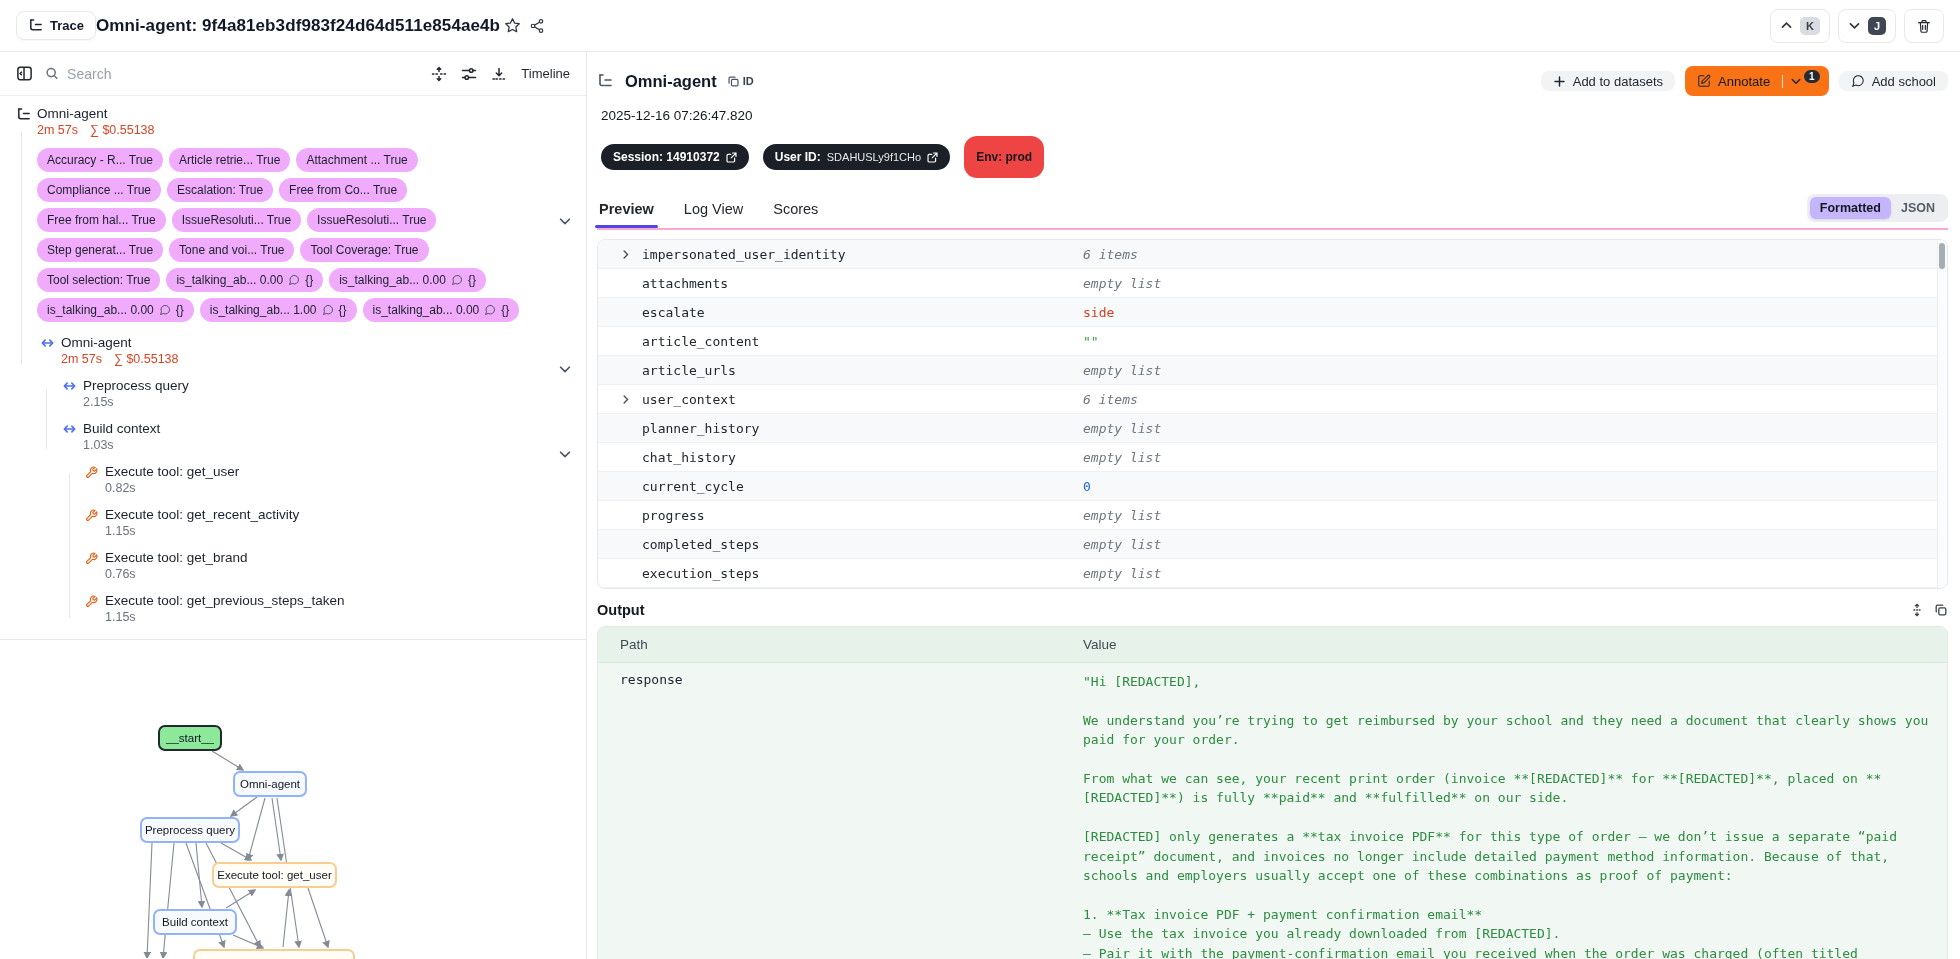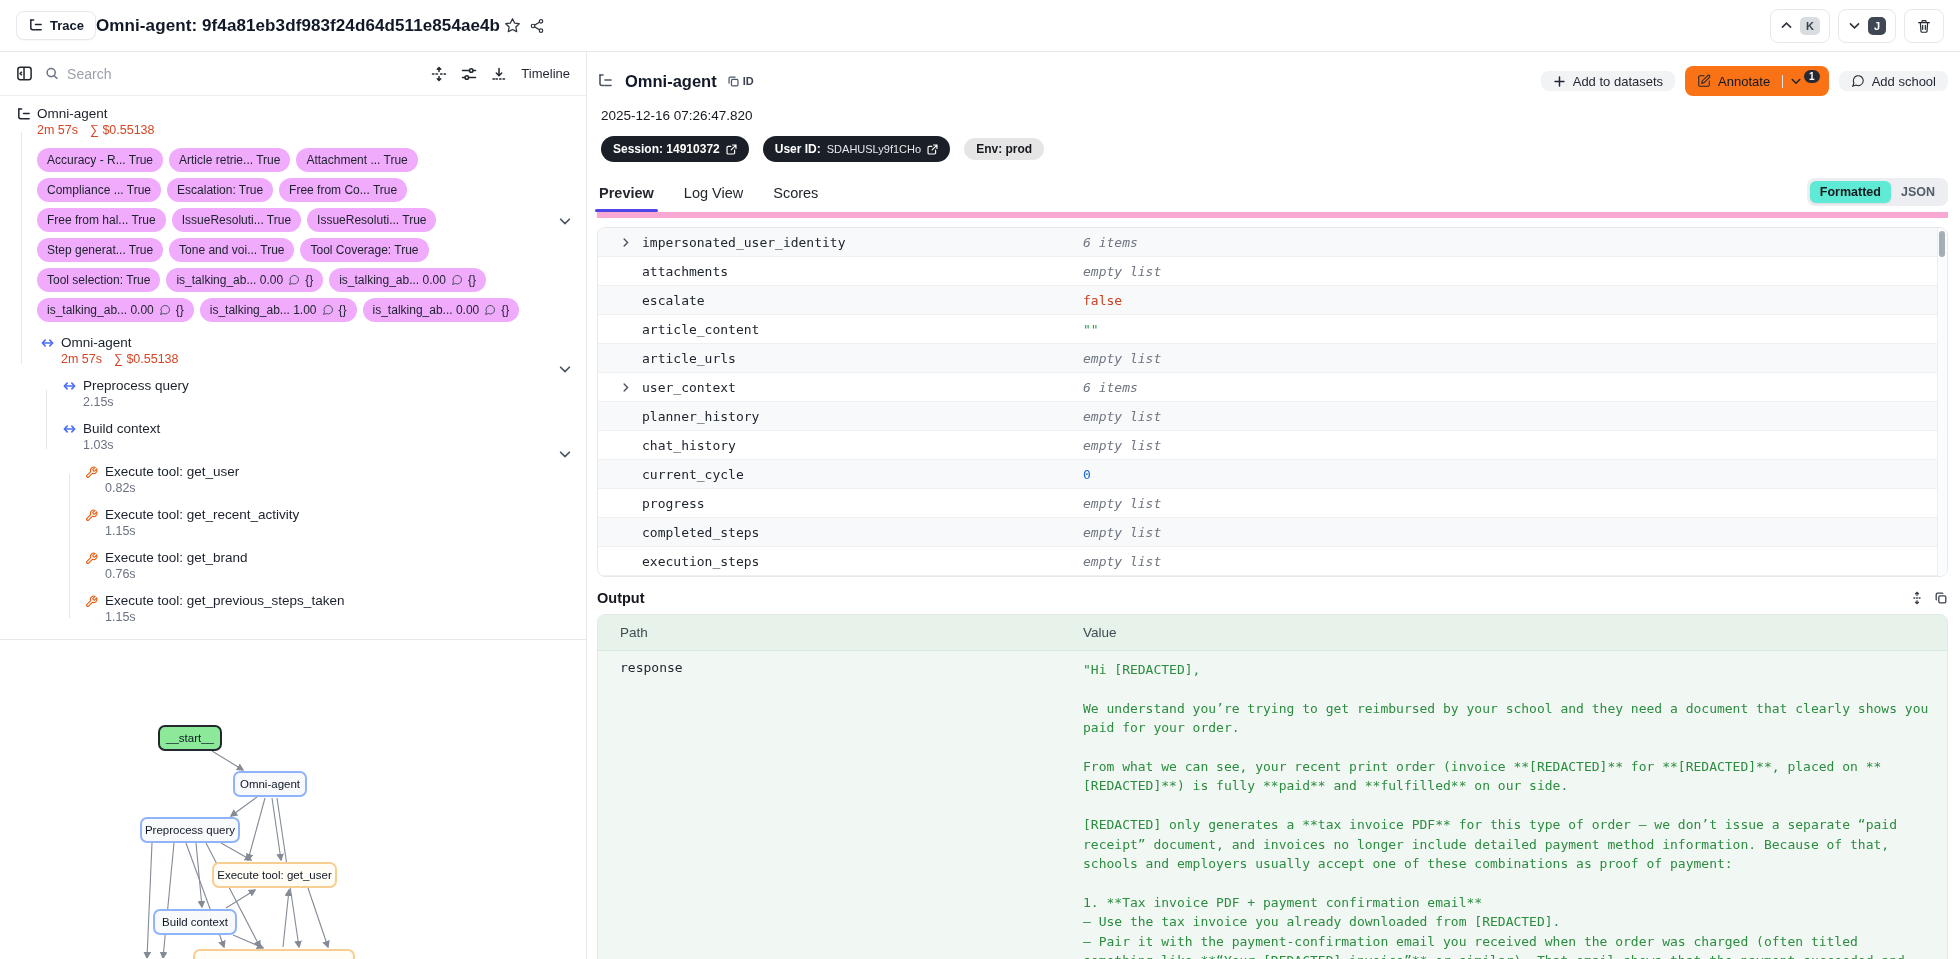--- a/index.html
+++ b/index.html
@@ -81,35 +81,35 @@
   .annotate-group .seg2 { display:flex; align-items:center; padding:0 9px 0 7px;
     border-left:1px solid #dde0e4; cursor:pointer; position:relative; }
   .count-badge { background:#252a33; color:#fff; font-size:10px; font-weight:700; border-radius:8px;
     padding:1px 5px; margin-left:2px; position:relative; top:-5px; }
 
   .timestamp { font-size:13.5px; color:#15191f; margin:10px 0 0 4px; }
   .badge-row { display:flex; gap:14px; margin:13px 0 0 4px; align-items:center; }
   .pill-dark { display:flex; align-items:center; gap:6px; background:#1b1f27; color:#fff;
     border-radius:13px; height:26px; padding:0 12px; font-size:12px; font-weight:700; cursor:pointer; }
   .pill-dark .sub { font-weight:400; font-size:11px; color:#e7e9ec; }
-  .pill-light { background:#e5e5e5; color:#15191f; border-radius:13px; height:22px; padding:0 12px;
+  .pill-light { background:#ef4444; color:#15191f; border-radius:13px; height:42px; padding:0 12px;
     font-size:12px; font-weight:700; display:flex; align-items:center; }
 
-  .tabs-row { display:flex; align-items:center; margin-top:16px; border-bottom:6px solid #f9a8d4;
+  .tabs-row { display:flex; align-items:center; margin-top:16px; border-bottom:2px solid #f9a8d4;
     position:relative; }
   .tab { font-size:14.5px; padding:6px 2px 10px; margin-right:26px; color:#23272e; cursor:pointer;
     position:relative; font-weight:500; }
   .tab.active { font-weight:600; }
   .tab.active::after { content:""; position:absolute; left:-2px; right:-2px; bottom:-1px;
     height:3px; background:#4f46e5; border-radius:2px; }
   .fmt-toggle { margin-left:auto; display:flex; background:#eceef2; border-radius:8px; padding:3px;
     margin-bottom:6px; }
   .fmt-opt { font-size:12.5px; font-weight:600; padding:4px 10px; border-radius:6px; color:#555d68;
     cursor:pointer; }
-  .fmt-opt.active { background:#5eead4; color:#15191f; box-shadow:0 1px 2px rgba(0,0,0,.08); }
+  .fmt-opt.active { background:#c4b5fd; color:#15191f; box-shadow:0 1px 2px rgba(0,0,0,.08); }
 
   .ptable { margin-top:9px; border:1px solid #e6e8ec; border-radius:8px; overflow:hidden;
     position:relative; font-family:"DejaVu Sans Mono",monospace; }
   .prow { display:flex; height:29px; align-items:center; border-bottom:1px solid #eef0f3;
     padding-right:14px; position:relative; }
   .prow:last-child { border-bottom:none; }
   .prow:nth-child(odd) { background:#f8f9fb; }
   .prow .chev { position:absolute; left:22px; color:#49505b; }
   .pkey { padding-left:44px; font-size:13px; color:#20262f; width:485px; flex:0 0 485px; }
   .pval { font-size:13px; }
@@ -571,21 +571,21 @@
             </span>
             <div class="pkey">impersonated_user_identity</div>
             <div class="pval v-meta">6 items</div>
           </div>
           <div class="prow">
             <div class="pkey">attachments</div>
             <div class="pval v-meta">empty list</div>
           </div>
           <div class="prow">
             <div class="pkey">escalate</div>
-            <div class="pval v-bool">false</div>
+            <div class="pval v-bool">side</div>
           </div>
           <div class="prow">
             <div class="pkey">article_content</div>
             <div class="pval v-str">""</div>
           </div>
           <div class="prow">
             <div class="pkey">article_urls</div>
             <div class="pval v-meta">empty list</div>
           </div>
           <div class="prow">

